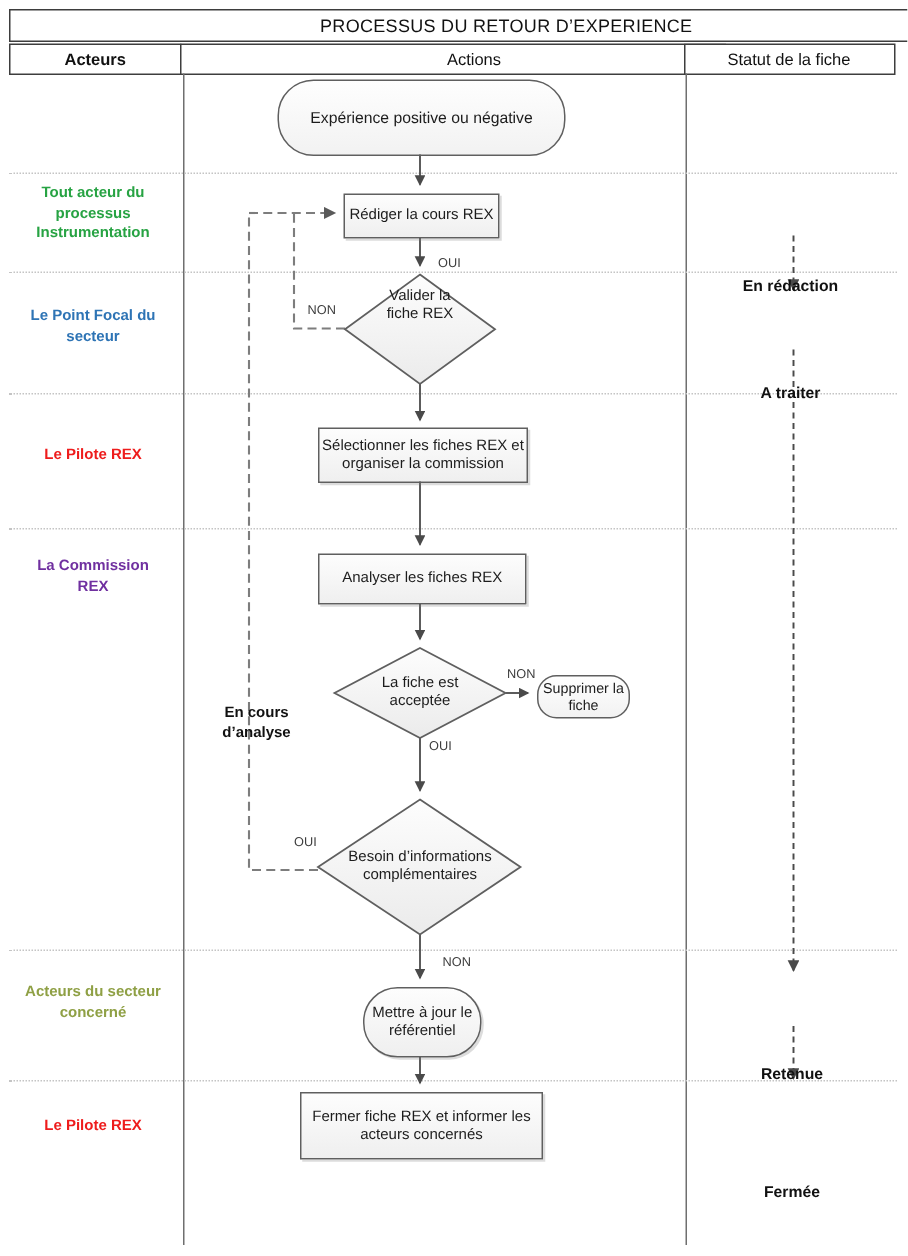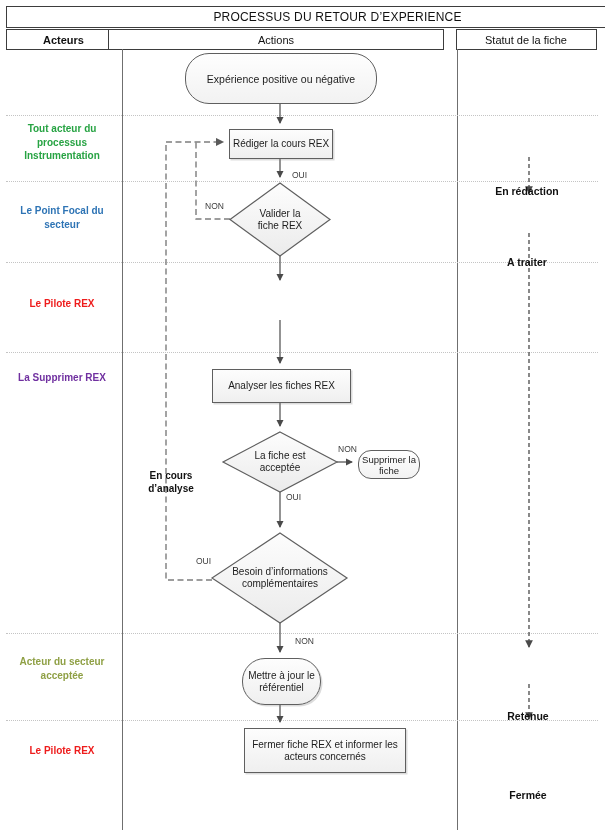--- a/index.html
+++ b/index.html
@@ -49,21 +49,21 @@
 <body>
 
 <div class="canvas">
 
   <div class="abs title-bar">
     <span>PROCESSUS DU RETOUR D’EXPERIENCE</span>
   </div>
   <div class="abs col-head" style="left:6px;width:113px;font-weight:bold;">
     <span>Acteurs</span>
   </div>
-  <div class="abs col-head" style="left:108px;width:334px;">
+  <div class="abs col-head" style="left:120px;width:334px;padding-left:28px;">
     <span>Actions</span>
   </div>
   <div class="abs col-head" style="left:455.5px;width:139px;">
     <span>Statut de la fiche</span>
   </div>
 
   <div class="abs vline" style="left:121.5px;"></div>
   <div class="abs vline" style="left:456.5px;"></div>
 
   <div class="abs dotline" style="top:115px;"></div>
@@ -114,42 +114,43 @@
     <g fill="url(#dgrad)" stroke="#5f5f5f" stroke-width="1.2">
       <polygon points="280,183 330,219.5 280,256 230,219.5"></polygon>
       <polygon points="280,432 337,462 280,492 223,462"></polygon>
       <polygon points="280,533 347,578 280,623 212,578"></polygon>
     </g>
   </svg>
 
   <div class="abs actor" style="left: 14px; top: 122px; width: 96px; color: rgb(39, 163, 67);">Tout acteur du processus Instrumentation</div>
   <div class="abs actor" style="left: 18px; top: 204px; width: 88px; color: rgb(46, 116, 181);">Le Point Focal du secteur</div>
   <div class="abs actor" style="left: 14px; top: 297px; width: 96px; color: rgb(238, 28, 28);">Le Pilote REX</div>
-  <div class="abs actor" style="left: 18px; top: 371px; width: 88px; color: rgb(112, 48, 160);">La Supprimer REX</div>
-  <div class="abs actor" style="left: 8px; top: 655px; width: 108px; color: rgb(143, 160, 69);">Acteur du secteur acceptée</div>
+  <div class="abs actor" style="left: 18px; top: 371px; width: 88px; color: rgb(112, 48, 160);">La Commission REX</div>
+  <div class="abs actor" style="left: 8px; top: 655px; width: 108px; color: rgb(143, 160, 69);">Acteurs du secteur concerné</div>
   <div class="abs actor" style="left: 14px; top: 744px; width: 96px; color: rgb(238, 28, 28);">Le Pilote REX</div>
 
   <div class="abs stadium" style="left:185px;top:53px;width:190px;height:49px;border-radius:24px;font-size:10.5px;">Expérience positive ou négative</div>
 
   <div class="abs node" style="left:229px;top:129px;width:102px;height:28px;">Rédiger la cours REX</div>
 
-  <div class="abs dtext" style="left:250px;top:204px;width:60px;height:31px;">Valider la fiche REX</div>
+  <div class="abs dtext" style="left:250px;top:188px;width:60px;height:31px;">Valider la fiche REX</div>
 
+  <div class="abs node" style="left:212px;top:285px;width:138px;height:35px;">Sélectionner les fiches REX et organiser la commission</div>
 
   <div class="abs node" style="left:212px;top:369px;width:137px;height:32px;">Analyser les fiches REX</div>
 
   <div class="abs dtext" style="left:240px;top:447px;width:80px;height:30px;">La fiche est acceptée</div>
 
   <div class="abs stadium" style="left:358px;top:450px;width:60px;height:27px;border-radius:13px;font-size:9.5px;line-height:11px;">Supprimer la fiche</div>
 
   <div class="abs dtext" style="left:230px;top:557px;width:100px;height:42px;">Besoin d’informations complémentaires</div>
 
   <div class="abs node" style="left:242px;top:658px;width:77px;height:45px;border-radius:23px;">Mettre à jour le référentiel</div>
 
-  <div class="abs node" style="left:200px;top:728px;width:160px;height:43px;margin-left:44px;">Fermer fiche REX et informer les acteurs concernés</div>
+  <div class="abs node" style="left:200px;top:728px;width:160px;height:43px;">Fermer fiche REX et informer les acteurs concernés</div>
 
   <div class="abs encours" style="left:140px;top:435px;width:62px;">En cours d’analyse</div>
 
   <div class="abs elabel" style="left:292px;top:170px;">OUI</div>
   <div class="abs elabel" style="left:205px;top:201px;">NON</div>
   <div class="abs elabel" style="left:338px;top:444px;">NON</div>
   <div class="abs elabel" style="left:286px;top:492px;">OUI</div>
   <div class="abs elabel" style="left:196px;top:556px;">OUI</div>
   <div class="abs elabel" style="left:295px;top:636px;">NON</div>
 

